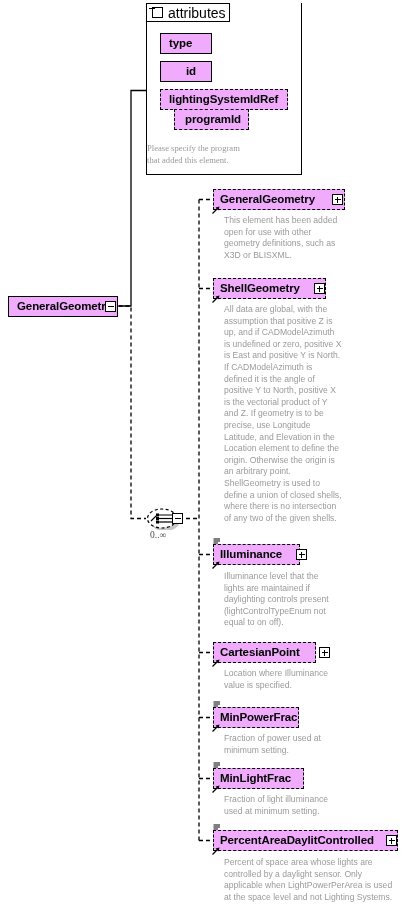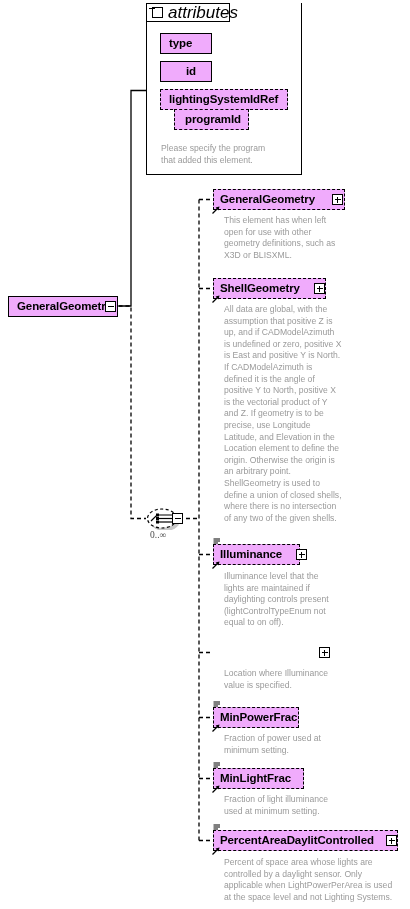--- a/index.html
+++ b/index.html
@@ -125,22 +125,21 @@
     display: flex;
     align-items: center;
     padding-left: 5px;
   }
   #attributes-tab .toggle {
     position: static;
     flex: 0 0 auto;
     margin-right: 5px;
   }
   #attributes-label {
-    font-style: italic;
-    font-size: 17px;
+    font-size: 14px;
     color: #000000;
   }
   
   .tab-joiner {
     position: absolute;
     left: 147px;
     top: 20px;
     width: 82px;
     height: 3px;
     background: #ffffff;
@@ -205,21 +204,21 @@
 
   <div class="node node-dashed" style="left:160px; top:89px; width:128px; height:21px; padding-left:8px;">
     <span class="shadow"></span>
     <span class="node-label">lightingSystemIdRef</span>
   </div>
 
   <div class="node node-dashed" style="left:160px; top:109px; width:75px; height:21px; padding-left:10px;margin-left:14px;">
     <span class="shadow"></span>
     <span class="node-label">programId</span>
   </div>
-  <div class="desc" style="left:161px; top:143px; width:132px;">Please specify the program
+  <div class="desc" style="left:147px; top:143px; width:132px;font-family:Liberation Serif, serif;">Please specify the program
 that added this element.</div>
 
   <div style="position:absolute; left:146px; top:507px; width:40px; height:23px;">
     <svg width="40" height="23" viewBox="0 0 40 23">
       <ellipse cx="16" cy="11.5" rx="14.5" ry="9.5" fill="#c8c8c8" transform="translate(3,3)"></ellipse>
       <ellipse cx="16" cy="11.5" rx="14.5" ry="9.5" fill="#ffffff" stroke="#000" stroke-width="1.2" stroke-dasharray="3,2.5"></ellipse>
       <path d="M5 14 L11 8 L26 8" fill="none" stroke="#000" stroke-width="1.2"></path>
       <path d="M11 11.5 L26 11.5" fill="none" stroke="#000" stroke-width="1.2"></path>
       <path d="M11 15 L26 15" fill="none" stroke="#000" stroke-width="1.2"></path>
       <rect x="10" y="6.5" width="3" height="3" fill="#000"></rect>
@@ -238,21 +237,21 @@
 
   <div class="node node-dashed" style="left:213px; top:189px; width:132px; height:21px; padding-left:6px;">
     <span class="shadow"></span>
     <span class="node-label">GeneralGeometry</span>
     <svg class="corner-arrow" viewBox="0 0 8 8">
       <path d="M0.5 7.5 L6.5 1.5" stroke="#000" stroke-width="1.3" fill="none"></path>
       <path d="M7.5 0.5 L3.6 1.6 L6.4 4.4 Z" fill="#000"></path>
     </svg>
   </div>
   <div class="toggle plus" style="left:332px; top:194px;"></div>
-  <div class="desc" style="left:224px; top:215px; width:126px;">This element has when left
+  <div class="desc" style="left:224px; top:215px; width:126px;">This element has been added
 open for use with other
 geometry definitions, such as
 X3D or BLISXML.</div>
 
   <div class="node node-dashed" style="left:213px; top:278px; width:113px; height:21px; padding-left:6px;">
     <span class="shadow"></span>
     <span class="node-label">ShellGeometry</span>
     <svg class="corner-arrow" viewBox="0 0 8 8">
       <path d="M0.5 7.5 L6.5 1.5" stroke="#000" stroke-width="1.3" fill="none"></path>
       <path d="M7.5 0.5 L3.6 1.6 L6.4 4.4 Z" fill="#000"></path>
@@ -290,20 +289,28 @@
       <path d="M7.5 0.5 L3.6 1.6 L6.4 4.4 Z" fill="#000"></path>
     </svg>
   </div>
   <div class="toggle plus" style="left:296px; top:549px;"></div>
   <div class="desc" style="left:224px; top:571px; width:126px;">Illuminance level that the
 lights are maintained if
 daylighting controls present
 (lightControlTypeEnum not
 equal to on off).</div>
 
+  <div class="node node-dashed" style="left:213px; top:642px; width:103px; height:21px; padding-left:6px;">
+    <span class="shadow"></span>
+    <span class="node-label">CartesianPoint</span>
+    <svg class="corner-arrow" viewBox="0 0 8 8">
+      <path d="M0.5 7.5 L6.5 1.5" stroke="#000" stroke-width="1.3" fill="none"></path>
+      <path d="M7.5 0.5 L3.6 1.6 L6.4 4.4 Z" fill="#000"></path>
+    </svg>
+  </div>
   <div class="toggle plus" style="left:319px; top:647px;"></div>
   <div class="desc" style="left:224px; top:668px; width:126px;">Location where Illuminance
 value is specified.</div>
 
   <div class="node node-dashed" style="left:213px; top:707px; width:86px; height:21px; padding-left:6px;">
     <span class="shadow"></span>
     <span class="node-label">MinPowerFrac</span>
     <svg class="type-glyph" viewBox="0 0 8 7">
       <path d="M0.5 1 L7 1 M0.5 3 L7 3 M0.5 5 L5 5" stroke="#000" stroke-width="1" fill="none"></path>
     </svg>

